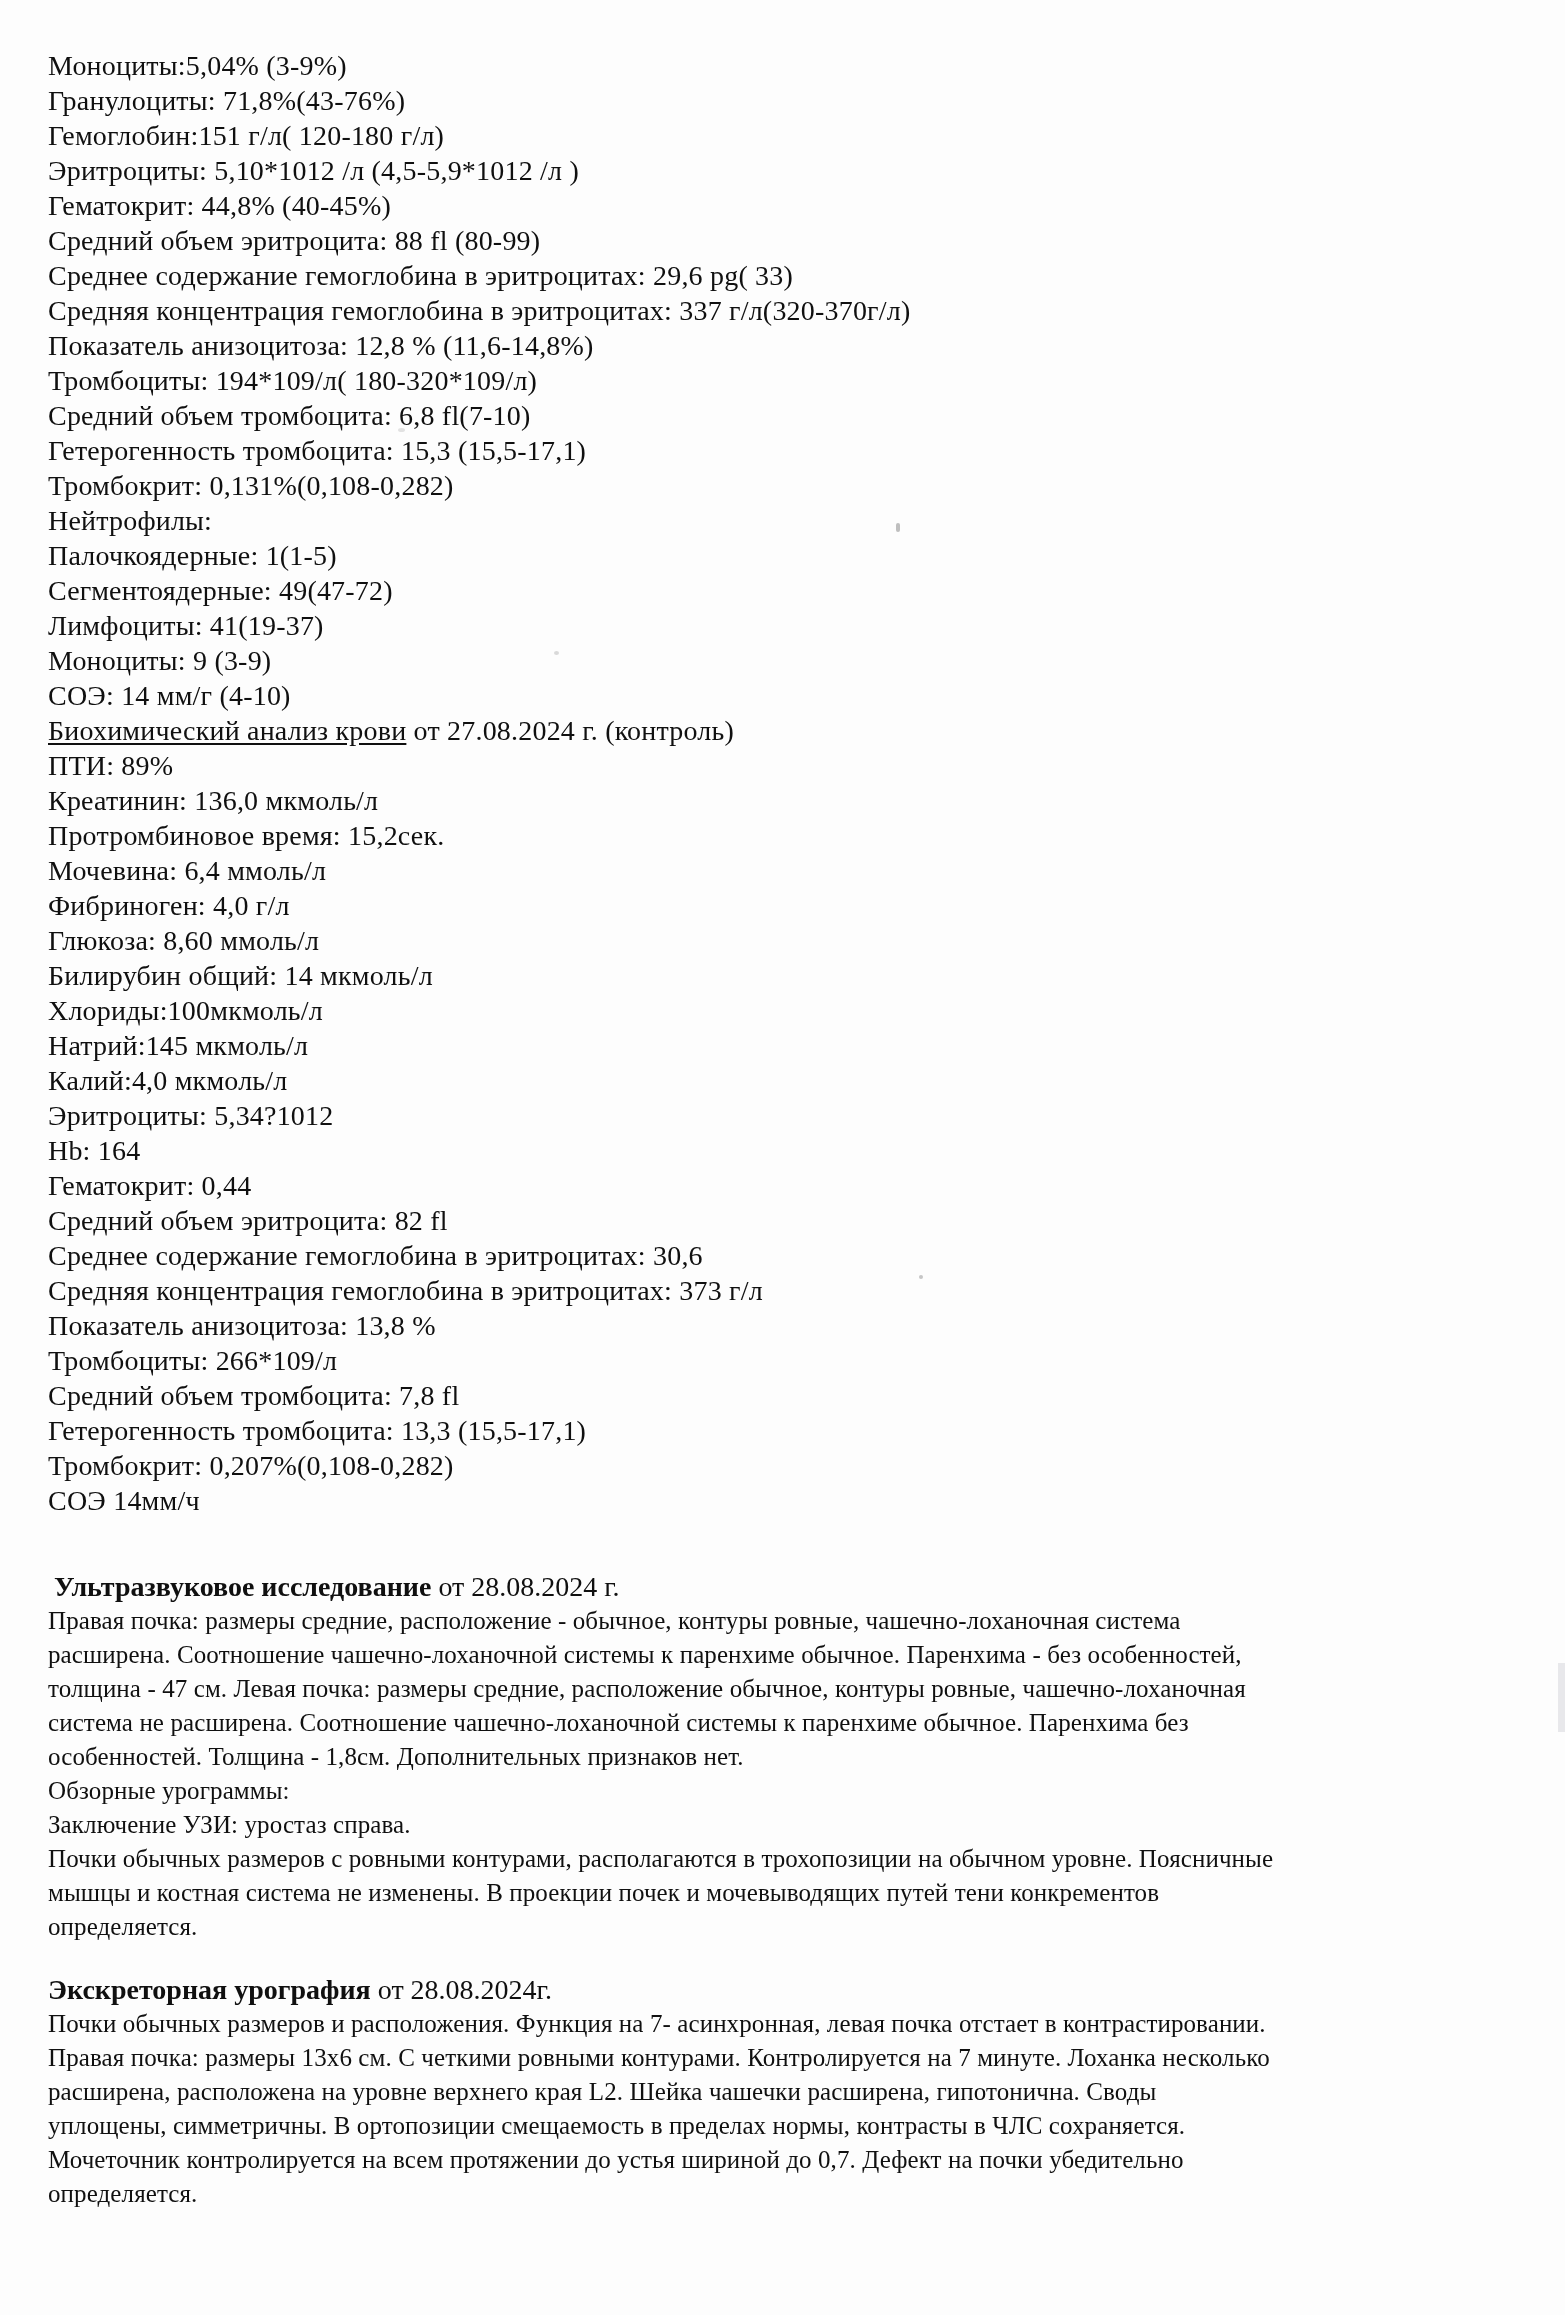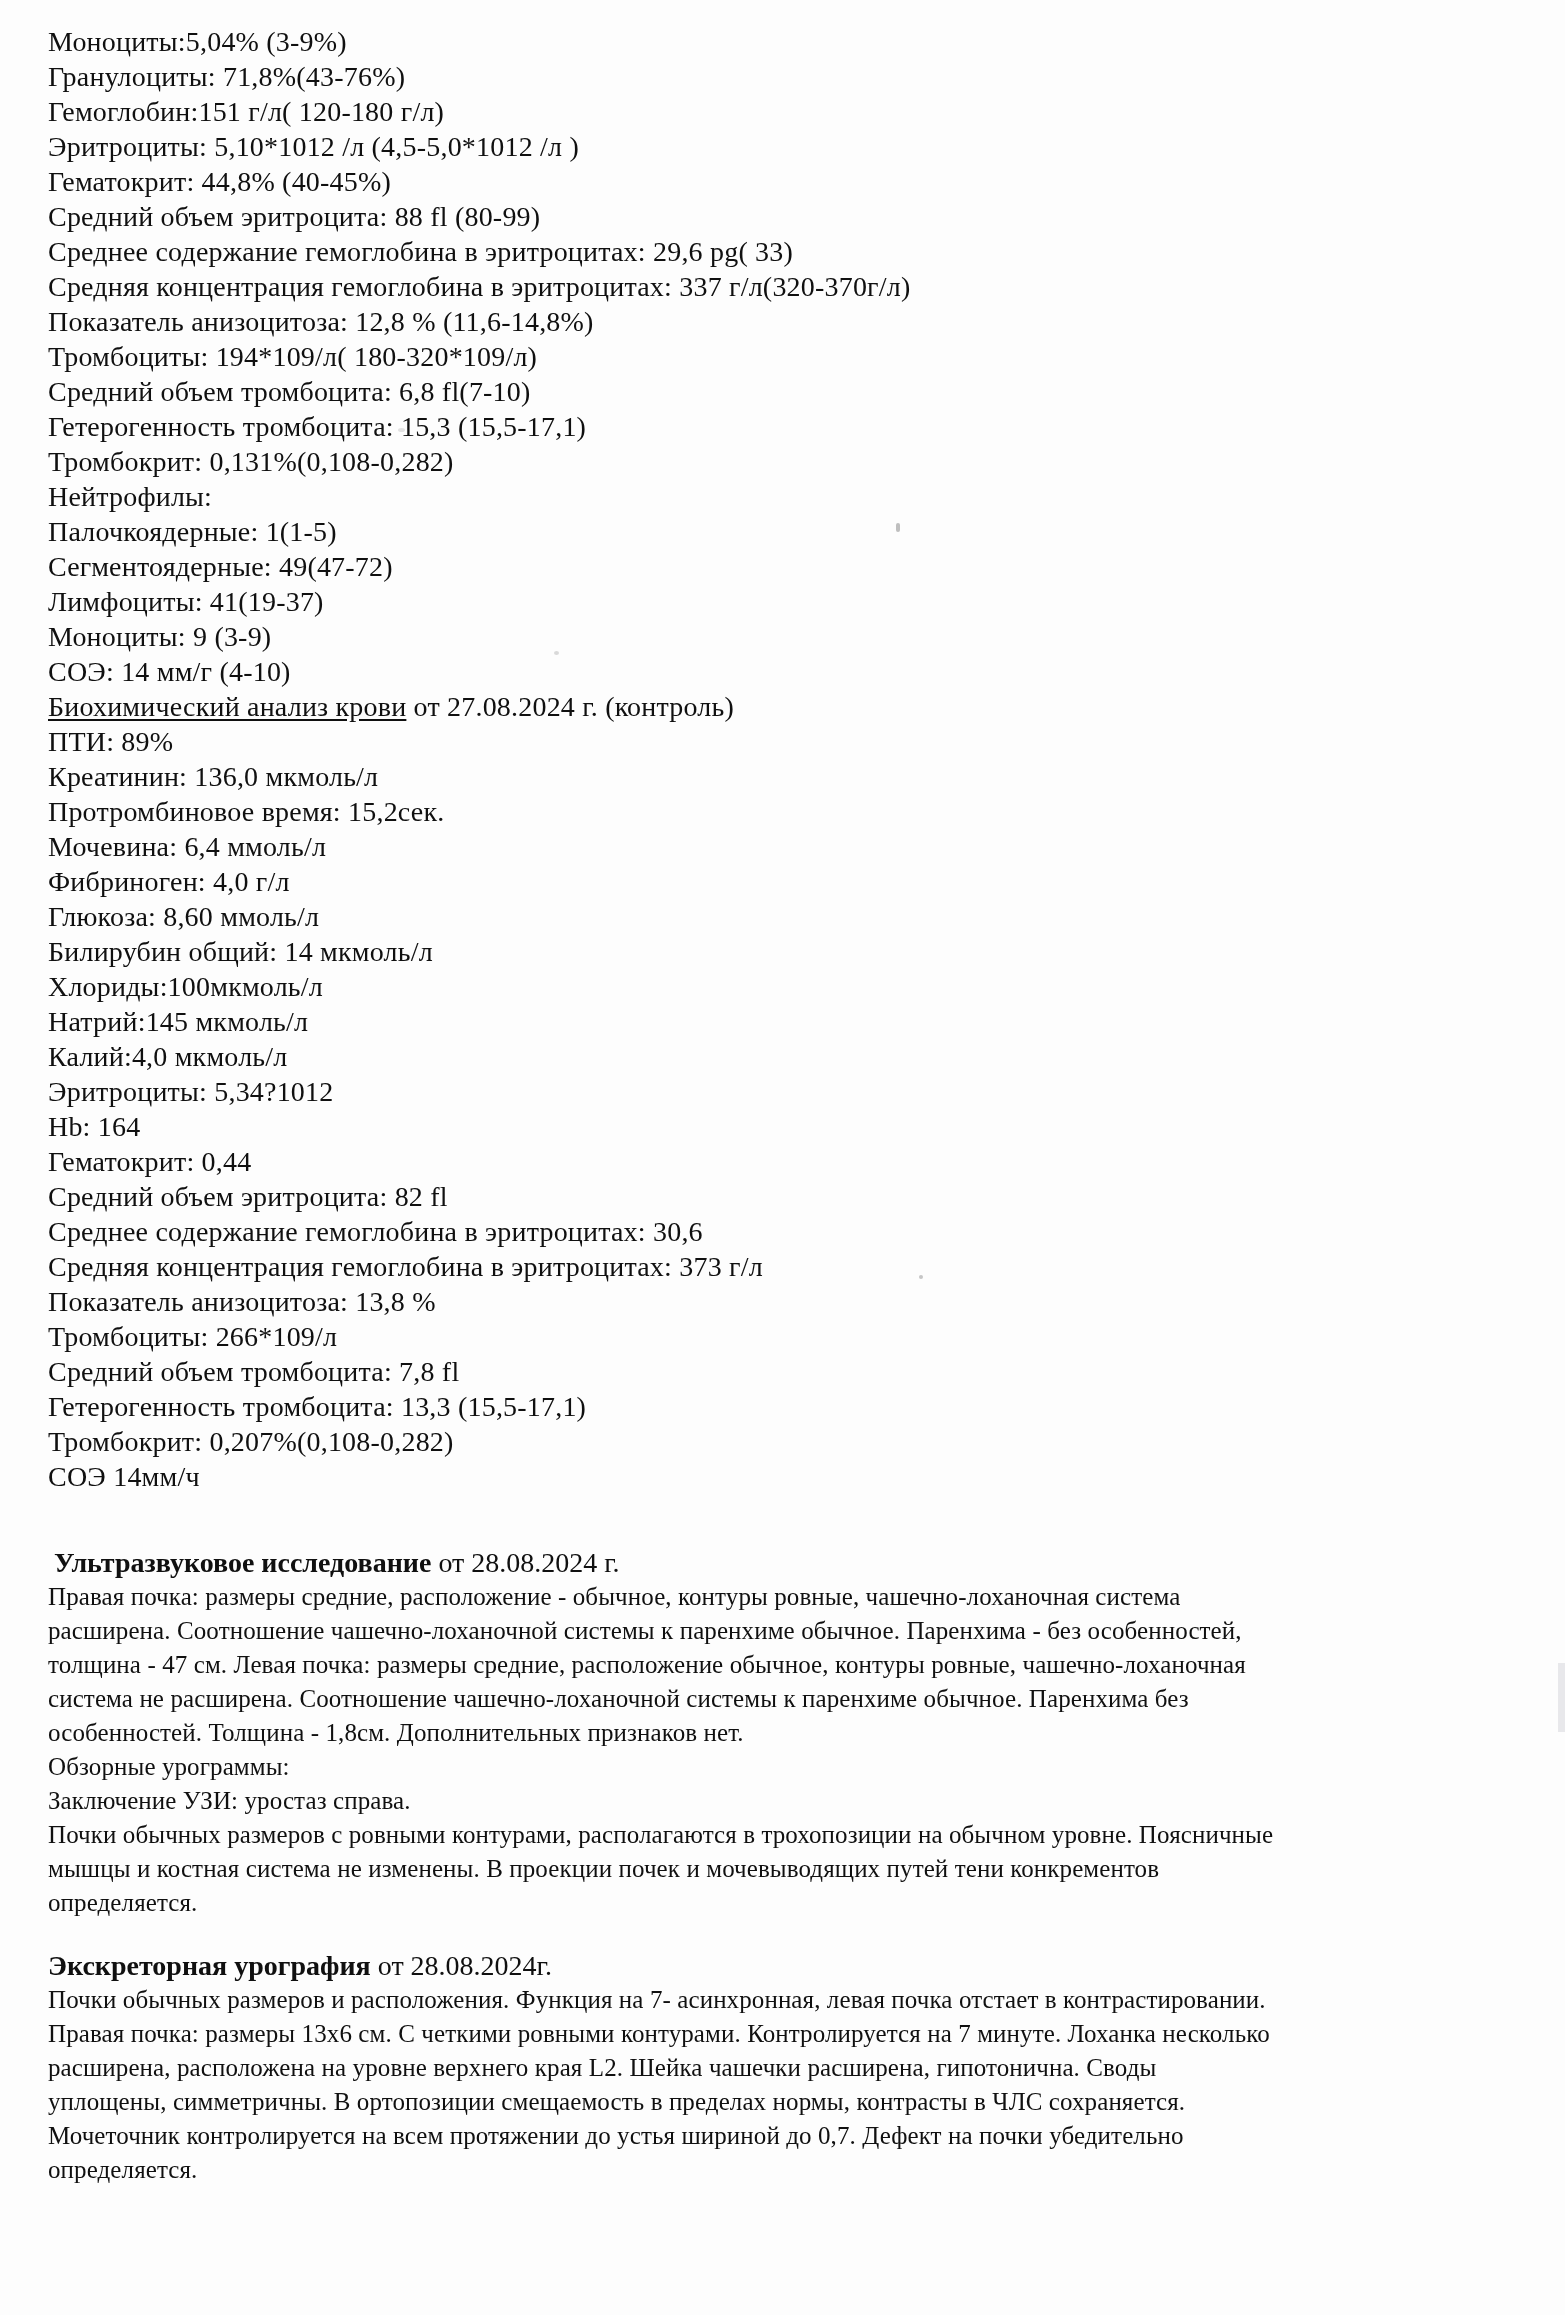--- a/index.html
+++ b/index.html
@@ -11,21 +11,21 @@
     position: relative;
     width: 1565px;
     height: 2316px;
     background: #fdfdfd;
     font-family: "Liberation Serif", serif;
     color: #101010;
     overflow: hidden;
   }
   .content {
     position: absolute;
-    top: 24px;
+    top: 48px;
     left: 48px;
     right: 34px;
   }
   .lab-line {
     font-size: 28px;
     line-height: 35px;
     height: 35px;
     white-space: nowrap;
     letter-spacing: 0.2px;
   }
@@ -81,21 +81,21 @@
 <body>
 
 <div class="page">
 
   <div class="content">
 
     <div>
         <div class="lab-line">Моноциты:5,04% (3-9%)</div>
         <div class="lab-line">Гранулоциты: 71,8%(43-76%)</div>
         <div class="lab-line">Гемоглобин:151 г/л( 120-180 г/л)</div>
-        <div class="lab-line">Эритроциты: 5,10*1012 /л (4,5-5,0*1012 /л )</div>
+        <div class="lab-line">Эритроциты: 5,10*1012 /л (4,5-5,9*1012 /л )</div>
         <div class="lab-line">Гематокрит: 44,8% (40-45%)</div>
         <div class="lab-line">Средний объем эритроцита: 88 fl (80-99)</div>
         <div class="lab-line">Среднее содержание гемоглобина в эритроцитах: 29,6 pg( 33)</div>
         <div class="lab-line">Средняя концентрация гемоглобина в эритроцитах: 337 г/л(320-370г/л)</div>
         <div class="lab-line">Показатель анизоцитоза: 12,8 % (11,6-14,8%)</div>
         <div class="lab-line">Тромбоциты: 194*109/л( 180-320*109/л)</div>
         <div class="lab-line">Средний объем тромбоцита: 6,8 fl(7-10)</div>
         <div class="lab-line">Гетерогенность тромбоцита: 15,3 (15,5-17,1)</div>
         <div class="lab-line">Тромбокрит: 0,131%(0,108-0,282)</div>
         <div class="lab-line">Нейтрофилы:</div>

